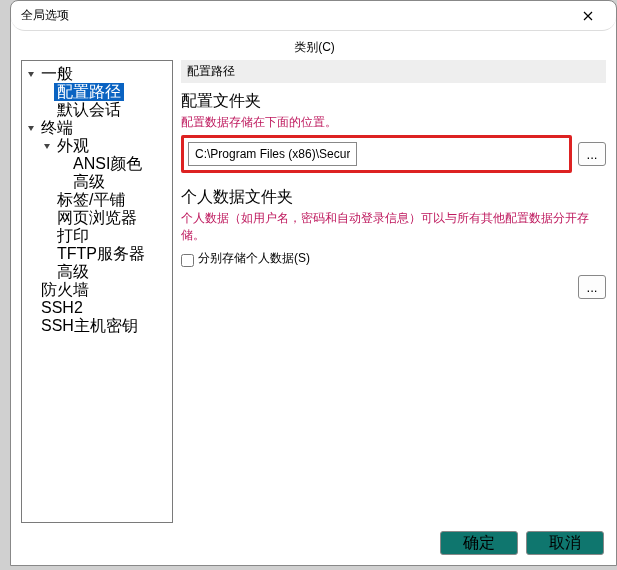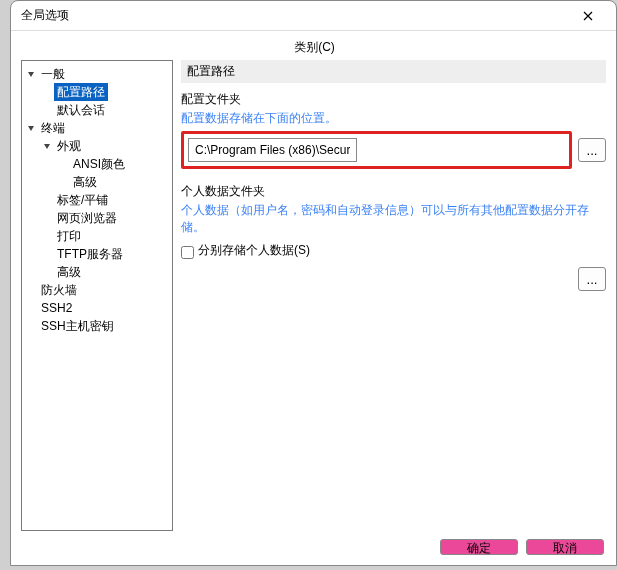--- a/index.html
+++ b/index.html
@@ -23,66 +23,67 @@
       display: flex;
       flex-direction: column;
       overflow: hidden;
     }
     .titlebar {
       height: 30px;
       display: flex;
       align-items: center;
       padding: 0 8px 0 10px;
       border-bottom: 1px solid #ddd;
+      border-radius: 14px;
     }
     .titlebar .title { flex: 1; font-size: 12px; color: #000; }
     .titlebar .close {
       width: 40px; height: 28px; display: flex; align-items: center; justify-content: center;
       color: #000; font-size: 14px; border-radius: 4px;
     }
     .client {
       flex: 1; display: flex; flex-direction: column; padding: 6px 10px 10px 10px;
       overflow: hidden;
     }
     .cat-label { font-size: 12px; margin: 2px 0 4px 2px; text-align: center; }
     .split { flex: 1; display: flex; gap: 8px; overflow: hidden; }
     .tree-pane {
       width: 152px; border: 1px solid #7a7a7a; background: #fff; padding: 4px 2px;
       overflow: auto;
     }
-    .tree-node { font-size: 12px; line-height: 18px; white-space: nowrap; }
+    .tree-node { font-size: 16px; line-height: 18px; white-space: nowrap; }
     .row { display: flex; align-items: center; }
     .tw { width: 14px; display: inline-flex; align-items: center; justify-content: center; cursor: pointer; }
     .tw svg { display: block; }
     .lbl { padding: 0 3px; cursor: default; }
     .lbl.sel { background: #0a63c2; color: #fff; }
     .children { padding-left: 16px; }
     .right-pane { flex: 1; display: flex; flex-direction: column; }
     .section-title {
       background: #eeeeee; padding: 3px 6px; font-size: 12px; margin-bottom: 8px; font-weight: 400; color:#000;
     }
     .group { margin-bottom: 14px; }
-    .group-label { font-size: 12px; margin-bottom: 2px; }
-    .group-desc { font-size: 12px; color: #3b82f6; margin-bottom: 0; }
+    .group-label { font-size: 16px; margin-bottom: 2px; }
+    .group-desc { font-size: 12px; color: #be185d; margin-bottom: 0; }
     .path-row { display: flex; align-items: center; gap: 6px; margin-top: 4px; }
     .path-input {
       flex: 1; border: 1px solid #888; padding: 4px 6px; font-size: 12px; height: 24px;
     }
     .highlight-box { border: 3px solid #d22; padding: 4px; border-radius: 2px; }
     .btn-browse {
       width: 28px; height: 24px; border: 1px solid #888; background: #fdfdfd; border-radius: 3px;
       display: flex; align-items: center; justify-content: center; cursor: pointer;
     }
     .checkbox-row { display: flex; align-items: flex-end; gap: 4px; margin-top: 6px; }
     .checkbox-row input { width: 13px; height: 13px; }
     .personal-browse-row { display: flex; justify-content: flex-end; margin-top: 8px; }
     .footer { display: flex; justify-content: flex-end; gap: 8px; padding: 8px 2px 0 2px; }
     .btn {
-      min-width: 78px; height: 16px; border: 1px solid #888; background: #ec4899; border-radius: 3px;
-      font-size: 12px; cursor: pointer;
+      min-width: 78px; height: 24px; border: 1px solid #888; background: #0f766e; border-radius: 3px;
+      font-size: 16px; cursor: pointer;
     }
   </style>
 </head>
 <body>
 
 <div class="window">
   <div class="titlebar">
     <span class="title">全局选项</span>
     <div class="close">
       <svg width="10" height="10" viewBox="0 0 10 10">

